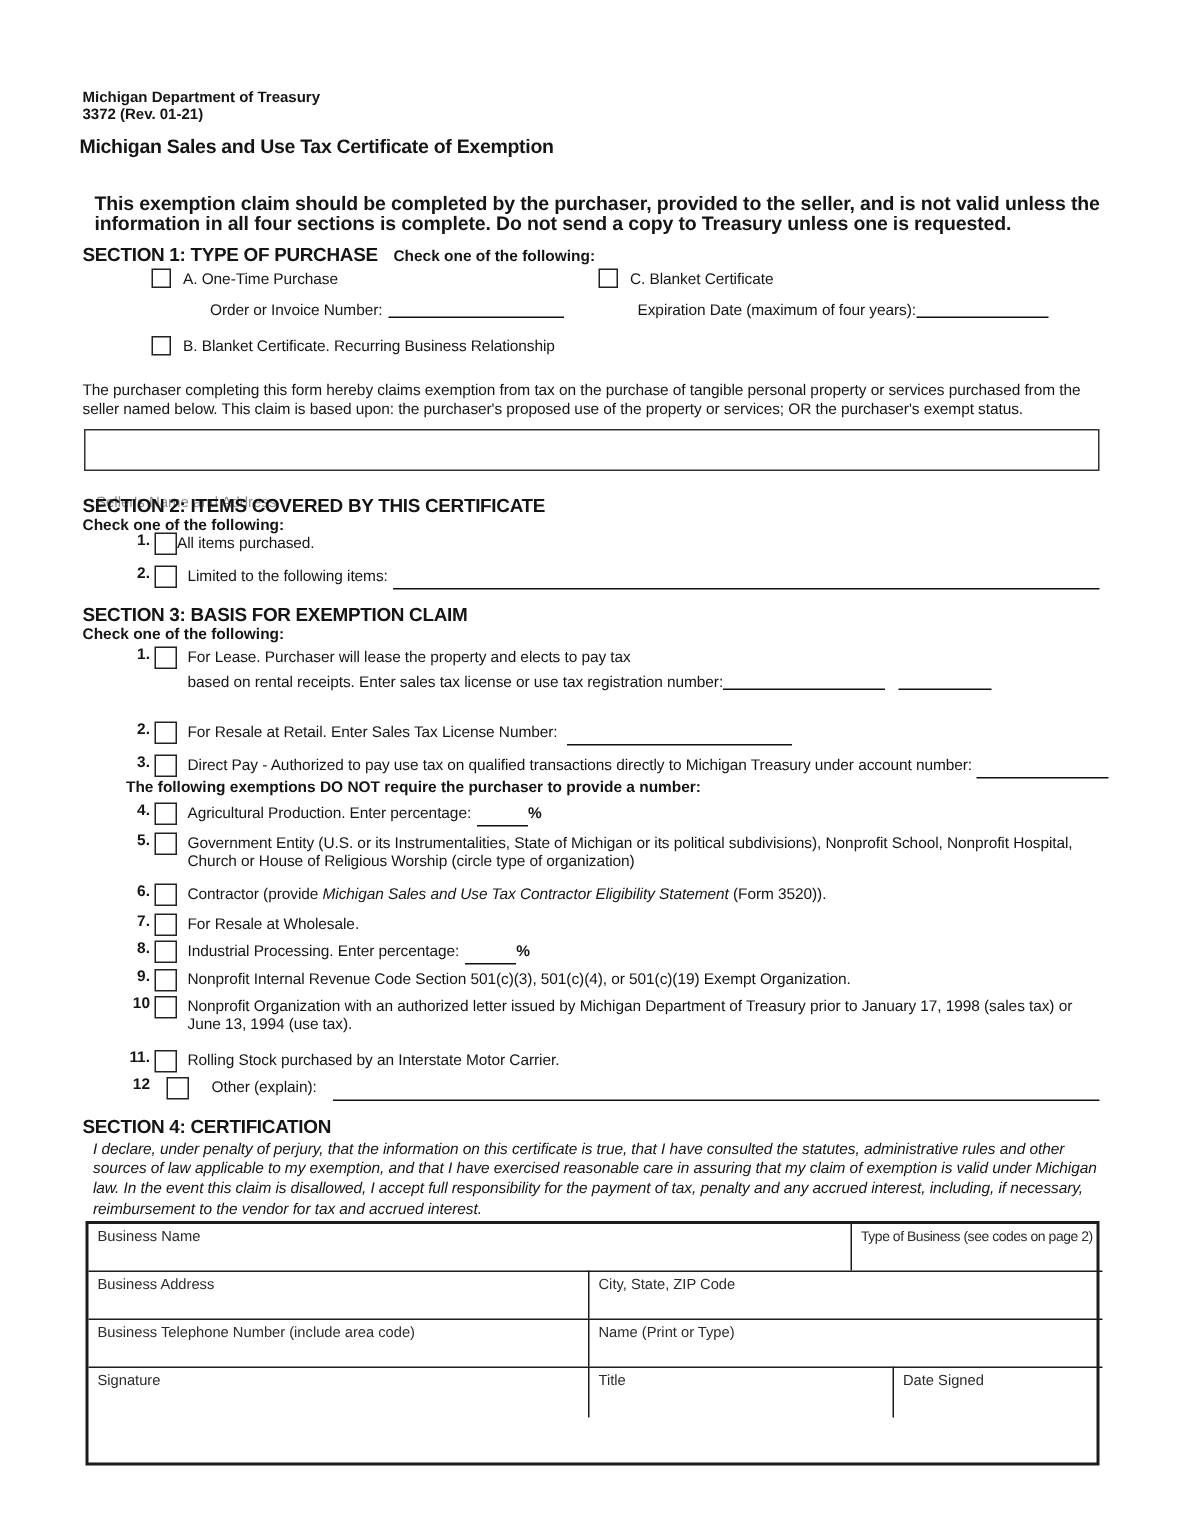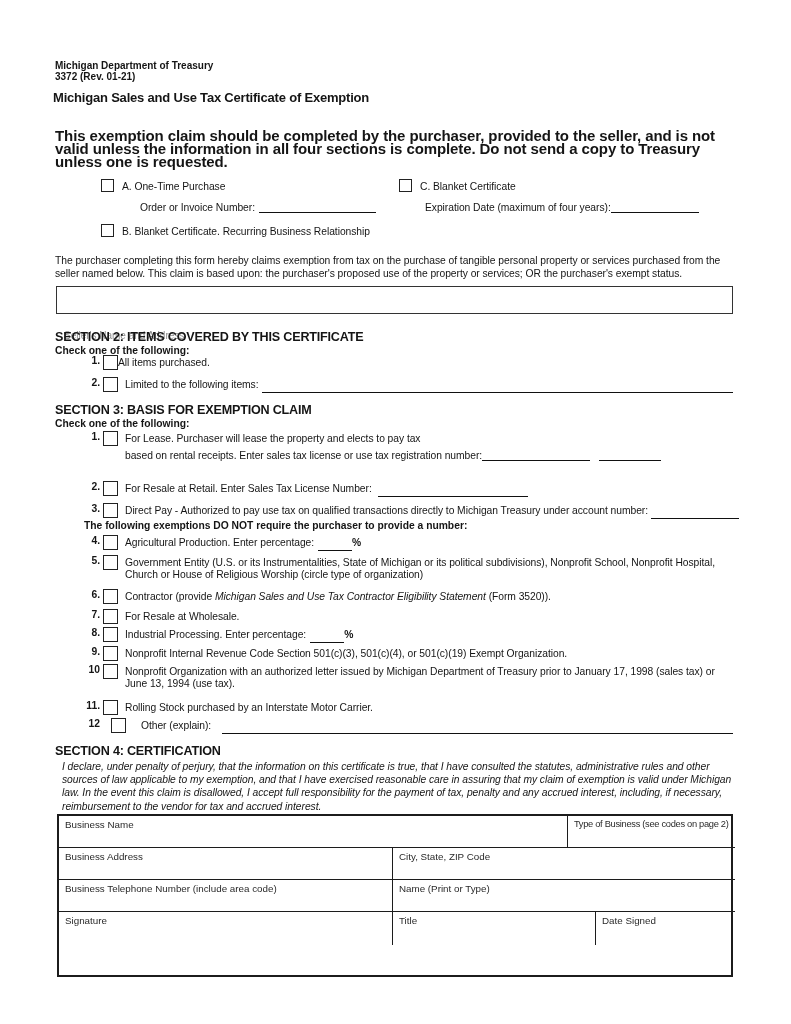--- a/index.html
+++ b/index.html
@@ -3,21 +3,21 @@
 <meta charset="utf-8">
 <style>
   html,body{margin:0;padding:0;background:#ffffff;}
   #page{
     position:relative;width:791px;height:1024px;background:#fff;overflow:hidden;
     font-family:"Liberation Sans","DejaVu Sans",sans-serif;color:#151515;
   }
   .abs{position:absolute;}
   .tiny{font-size:10px;font-weight:600;line-height:11px;}
   .title{font-size:13px;font-weight:bold;letter-spacing:-0.2px;}
-  .intro{font-size:15px;font-weight:bold;line-height:13px;width:682px;letter-spacing:-0.1px;}
+  .intro{font-size:13px;font-weight:bold;line-height:13px;width:682px;letter-spacing:-0.1px;margin-left:8px;}
   .sec-heading{font-size:12.6px;font-weight:bold;letter-spacing:-0.2px;}
   .check-note{font-size:10.3px;font-weight:bold;}
   .body-txt{font-size:10.3px;line-height:13px;letter-spacing:-0.05px;}
   .bold{font-weight:bold;}
   .italic{font-style:italic;}
   .cb{
     display:inline-block;width:13px;height:13px;border:1.6px solid #222;
     background:#fff;box-sizing:border-box;vertical-align:-3px;
   }
   .cb.lg{width:15px;height:15px;}
@@ -44,20 +44,24 @@
 </head>
 <body>
 
 <div id="page">
 
   <div class="abs tiny" style="left:55px;top:60px;">Michigan Department of Treasury</div>
   <div class="abs tiny" style="left:55px;top:71px;">3372 (Rev. 01-21)</div>
   <div class="abs title" style="left:53px;top:90px;">Michigan Sales and Use Tax Certificate of Exemption</div>
   <div class="abs intro" style="left:55px;top:129px;">This exemption claim should be completed by the purchaser, provided to the seller, and is not valid unless the information in all four sections is complete. Do not send a copy to Treasury unless one is requested.</div>
 
+  <div class="abs" style="left:55px;top:161px;">
+    <span class="sec-heading">SECTION 1: TYPE OF PURCHASE</span>
+    <span class="check-note" style="margin-left:6px;">Check one of the following:</span>
+  </div>
 
   <span class="abs cb" style="left:101px;top:179px;"></span>
   <span class="abs lbl" style="left:122px;top:181px;">A. One-Time Purchase</span>
   <div class="abs" style="left:140px;top:197px;">
     <span class="lbl">Order or Invoice Number:</span><span class="blank" style="width:117px;margin-left:4px;"></span>
   </div>
 
   <span class="abs cb" style="left:399px;top:179px;"></span>
   <span class="abs lbl" style="left:420px;top:181px;">C. Blanket Certificate</span>
   <div class="abs" style="left:425px;top:197px;">

